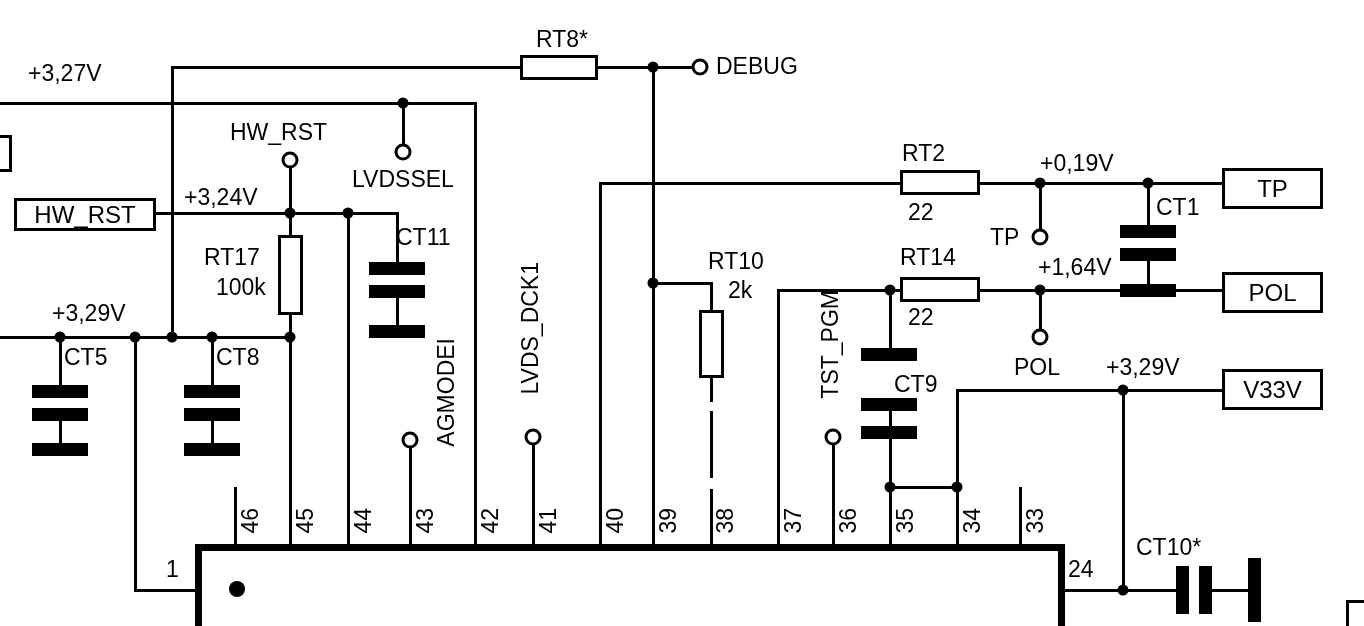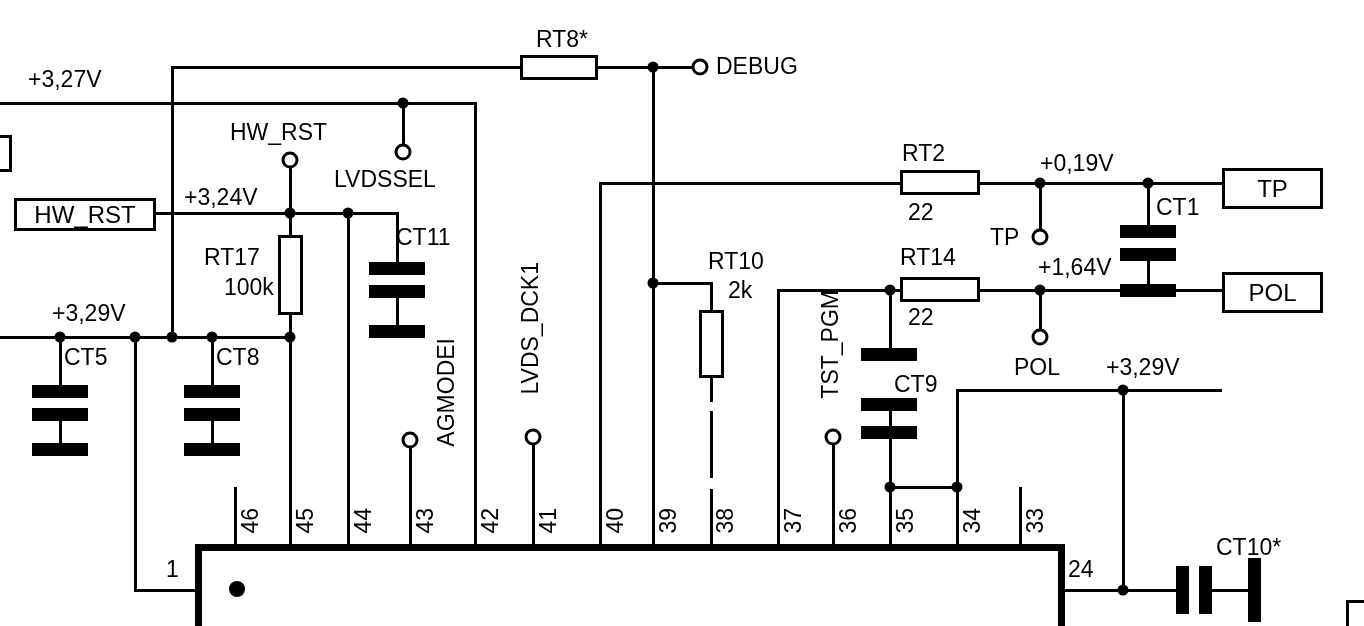--- a/index.html
+++ b/index.html
@@ -140,54 +140,57 @@
 
   <div class="netbox" style="left:14px;top:198px;width:142px;height:33px">
     <span>HW_RST</span>
   </div>
   <div class="netbox" style="left:1222px;top:168px;width:101px;height:41px">
     <span>TP</span>
   </div>
   <div class="netbox" style="left:1222px;top:272px;width:101px;height:41px">
     <span>POL</span>
   </div>
+  <div class="netbox" style="left:1222px;top:369px;width:101px;height:41px">
+    <span>V33V</span>
+  </div>
   <div class="netbox" style="left:-22px;top:135px;width:34px;height:37px"></div>
   <div class="netbox" style="left:1346px;top:600px;width:60px;height:60px"></div>
 
   <div class="icpart" style="left:195px;top:544px;width:870px;height:7px"></div>
   <div class="icpart" style="left:195px;top:544px;width:7px;height:82px"></div>
   <div class="icpart" style="left:1058px;top:544px;width:7px;height:82px"></div>
   <div class="bigdot" style="left:237px;top:589px"></div>
 
-  <div class="lbl" style="left:28px;top:66px">+3,27V</div>
+  <div class="lbl" style="left:28px;top:60px">+3,27V</div>
   <div class="lbl" style="left:536px;top:26px">RT8*</div>
   <div class="lbl" style="left:716px;top:53px">DEBUG</div>
   <div class="lbl" style="left:230px;top:119px">HW_RST</div>
-  <div class="lbl" style="left:334px;top:166px">LVDSSEL</div>
+  <div class="lbl" style="left:352px;top:166px">LVDSSEL</div>
   <div class="lbl" style="left:184px;top:184px">+3,24V</div>
   <div class="lbl" style="left:204px;top:244px">RT17</div>
-  <div class="lbl" style="left:224px;top:274px">100k</div>
+  <div class="lbl" style="left:216px;top:274px">100k</div>
   <div class="lbl" style="left:396px;top:224px">CT11</div>
   <div class="lbl" style="left:52px;top:300px">+3,29V</div>
   <div class="lbl" style="left:64px;top:344px">CT5</div>
   <div class="lbl" style="left:216px;top:344px">CT8</div>
   <div class="lbl" style="left:708px;top:248px">RT10</div>
   <div class="lbl" style="left:728px;top:277px">2k</div>
   <div class="lbl" style="left:902px;top:140px">RT2</div>
   <div class="lbl" style="left:908px;top:199px">22</div>
   <div class="lbl" style="left:900px;top:244px">RT14</div>
   <div class="lbl" style="left:908px;top:304px">22</div>
   <div class="lbl" style="left:1040px;top:150px">+0,19V</div>
   <div class="lbl" style="left:990px;top:224px">TP</div>
   <div class="lbl" style="left:1156px;top:194px">CT1</div>
   <div class="lbl" style="left:1038px;top:254px">+1,64V</div>
   <div class="lbl" style="left:1014px;top:354px">POL</div>
   <div class="lbl" style="left:1106px;top:354px">+3,29V</div>
   <div class="lbl" style="left:894px;top:371px">CT9</div>
-  <div class="lbl" style="left:1216px;top:534px">CT10*</div>
+  <div class="lbl" style="left:1136px;top:534px">CT10*</div>
   <div class="lbl" style="left:166px;top:556px">1</div>
   <div class="lbl" style="left:1068px;top:556px">24</div>
 
   <div class="vlbl" style="left:434px;top:338px">AGMODEI</div>
   <div class="vlbl" style="left:518px;top:262px">LVDS_DCK1</div>
   <div class="vlbl" style="left:818px;top:290px">TST_PGM</div>
 
   <div class="vlbl" style="left:238px;top:508px">46</div>
   <div class="vlbl" style="left:293px;top:508px">45</div>
   <div class="vlbl" style="left:351px;top:508px">44</div>

